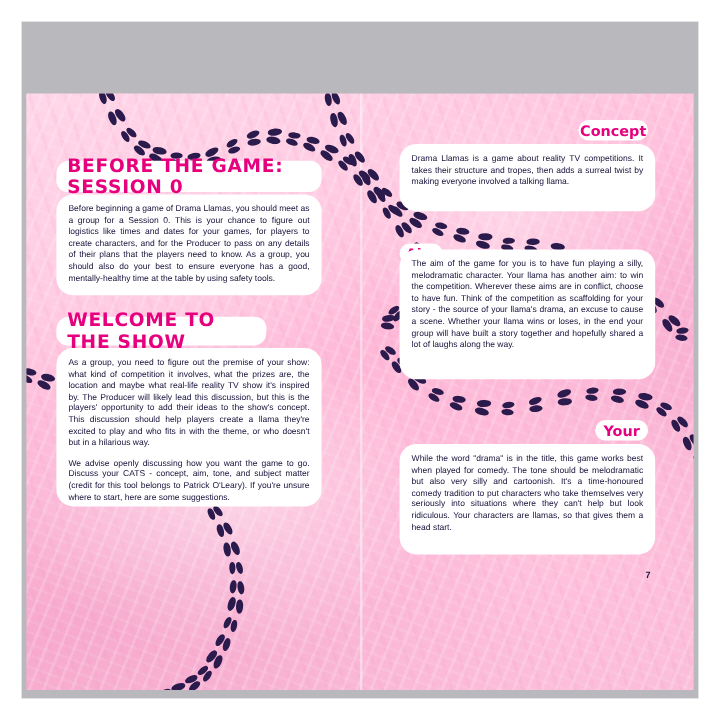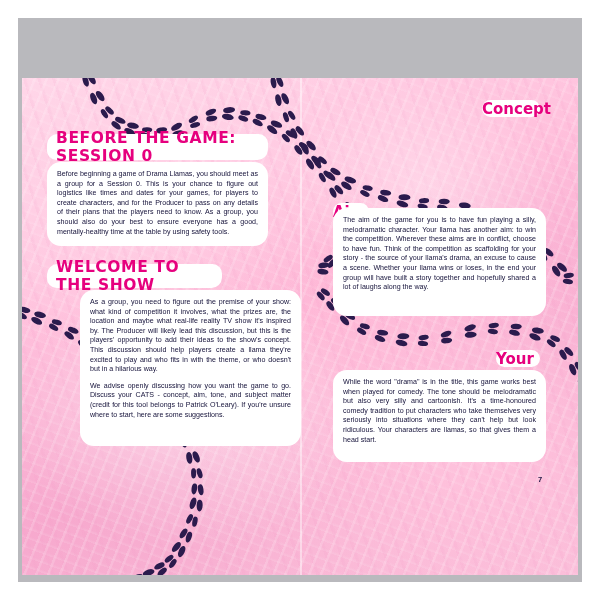--- a/index.html
+++ b/index.html
@@ -133,39 +133,39 @@
   }
   .heading span { display: block; transform: skewX(2deg); }
 
   .sideheading {
     position: absolute;
     background: #ffffff;
     border-radius: 9px;
     color: #e6007e;
     font-family: "DejaVu Sans", sans-serif;
     font-weight: bold;
-    font-size: 15px;
+    font-size: 12px;
     display: flex;
     align-items: center;
-    justify-content: flex-start;
+    justify-content: center;
     box-sizing: border-box;
   }
 
   .page-number {
     position: absolute;
     font-size: 7.5px;
     font-weight: bold;
     color: #1a1440;
   }
 
   
   #heading-before   { left: 25px;  top: 56px;  width: 221px; height: 26px; }
   #box-before       { left: 25px;  top: 84px;  width: 221px; height: 84px; padding: 8px 10px; }
   #heading-welcome  { left: 25px;  top: 186px; width: 175px; height: 24px; }
-  #box-welcome      { left: 25px;  top: 212px; width: 221px; height: 156px; padding: 8px 10px; margin-left: 33px; }
+  #box-welcome      { left: 25px;  top: 212px; width: 221px; height: 132px; padding: 8px 10px; }
 
   
   #sh-concept   { right: 38px; top: 22px;  width: 58px; height: 17px; }
   #box-concept  { left: 311px; top: 42px;  width: 213px; height: 56px; padding: 8px 10px; }
   #sh-aim       { left: 311px; top: 110px; width: 36px; height: 17px; margin-top: 15px; }
   #box-aim      { left: 311px; top: 130px; width: 213px; height: 108px; padding: 8px 10px; }
   #sh-tone      { right: 38px; top: 272px; width: 44px; height: 17px; }
   #box-tone     { left: 311px; top: 292px; width: 213px; height: 92px; padding: 8px 10px; }
   #pagenum      { left: 516px; top: 397px; }
 </style>
@@ -546,20 +546,23 @@
     </div>
 
     <div class="box" id="box-welcome">
       <p class="bodytext">As a group, you need to figure out the premise of your show: what kind of competition it involves, what the prizes are, the location and maybe what real-life reality TV show it's inspired by. The Producer will likely lead this discussion, but this is the players' opportunity to add their ideas to the show's concept. This discussion should help players create a llama they're excited to play and who fits in with the theme, or who doesn't but in a hilarious way.</p>
       <p class="bodytext">We advise openly discussing how you want the game to go. Discuss your CATS - concept, aim, tone, and subject matter (credit for this tool belongs to Patrick O'Leary). If you're unsure where to start, here are some suggestions.</p>
     </div>
 
     <div class="sideheading" id="sh-concept">
       <span>Concept</span>
     </div>
+    <div class="box" id="box-concept">
+      <p class="bodytext">Drama Llamas is a game about reality TV competitions. It takes their structure and tropes, then adds a surreal twist by making everyone involved a talking llama.</p>
+    </div>
 
     <div class="sideheading" id="sh-aim">
       <span>Aim</span>
     </div>
     <div class="box" id="box-aim">
       <p class="bodytext">The aim of the game for you is to have fun playing a silly, melodramatic character. Your llama has another aim: to win the competition. Wherever these aims are in conflict, choose to have fun. Think of the competition as scaffolding for your story - the source of your llama's drama, an excuse to cause a scene. Whether your llama wins or loses, in the end your group will have built a story together and hopefully shared a lot of laughs along the way.</p>
     </div>
 
     <div class="sideheading" id="sh-tone">
       <span>Your</span>

